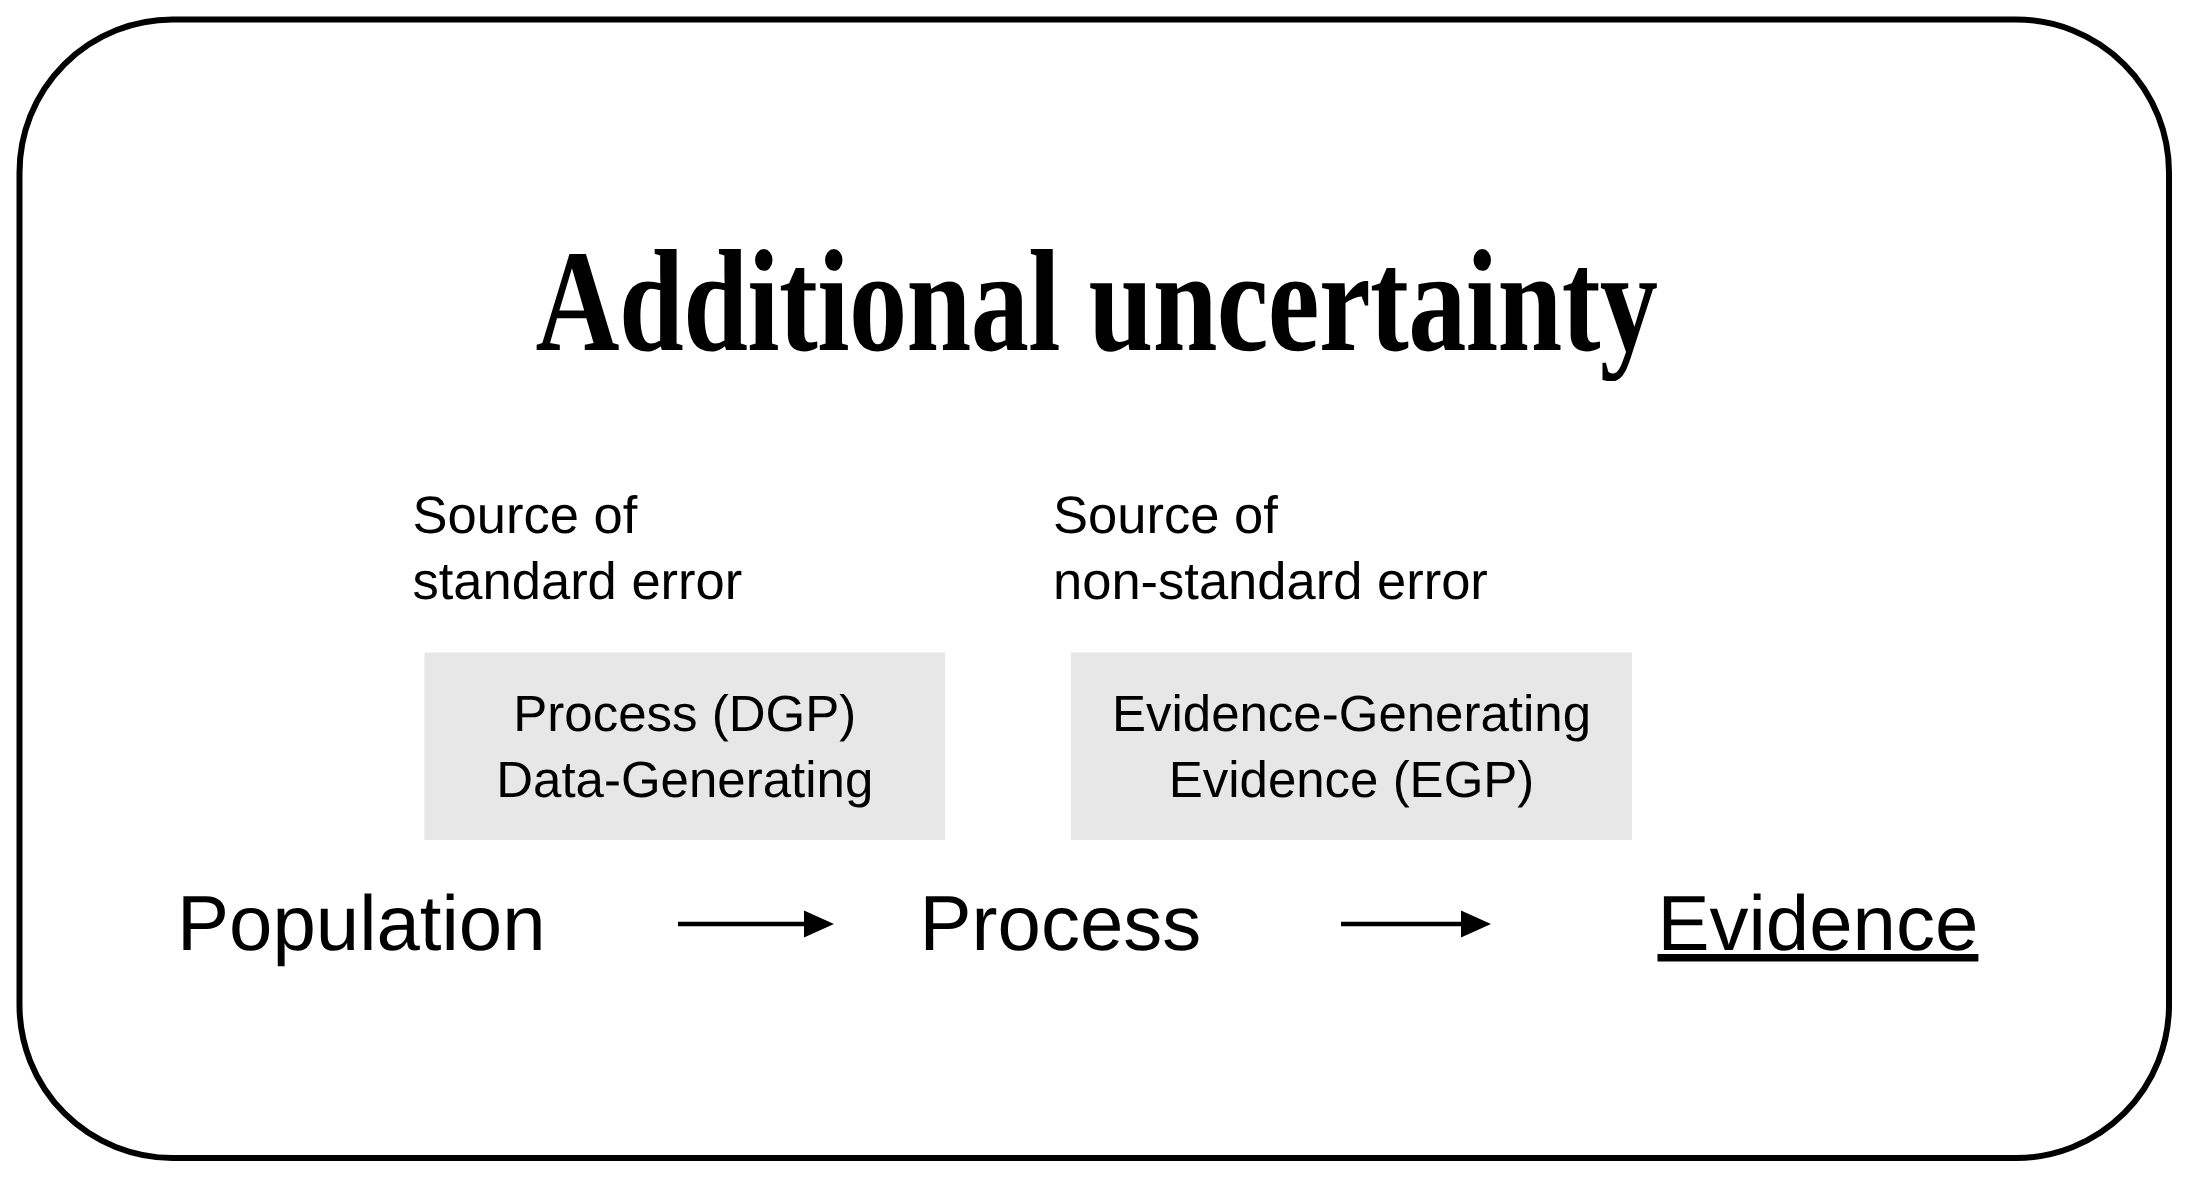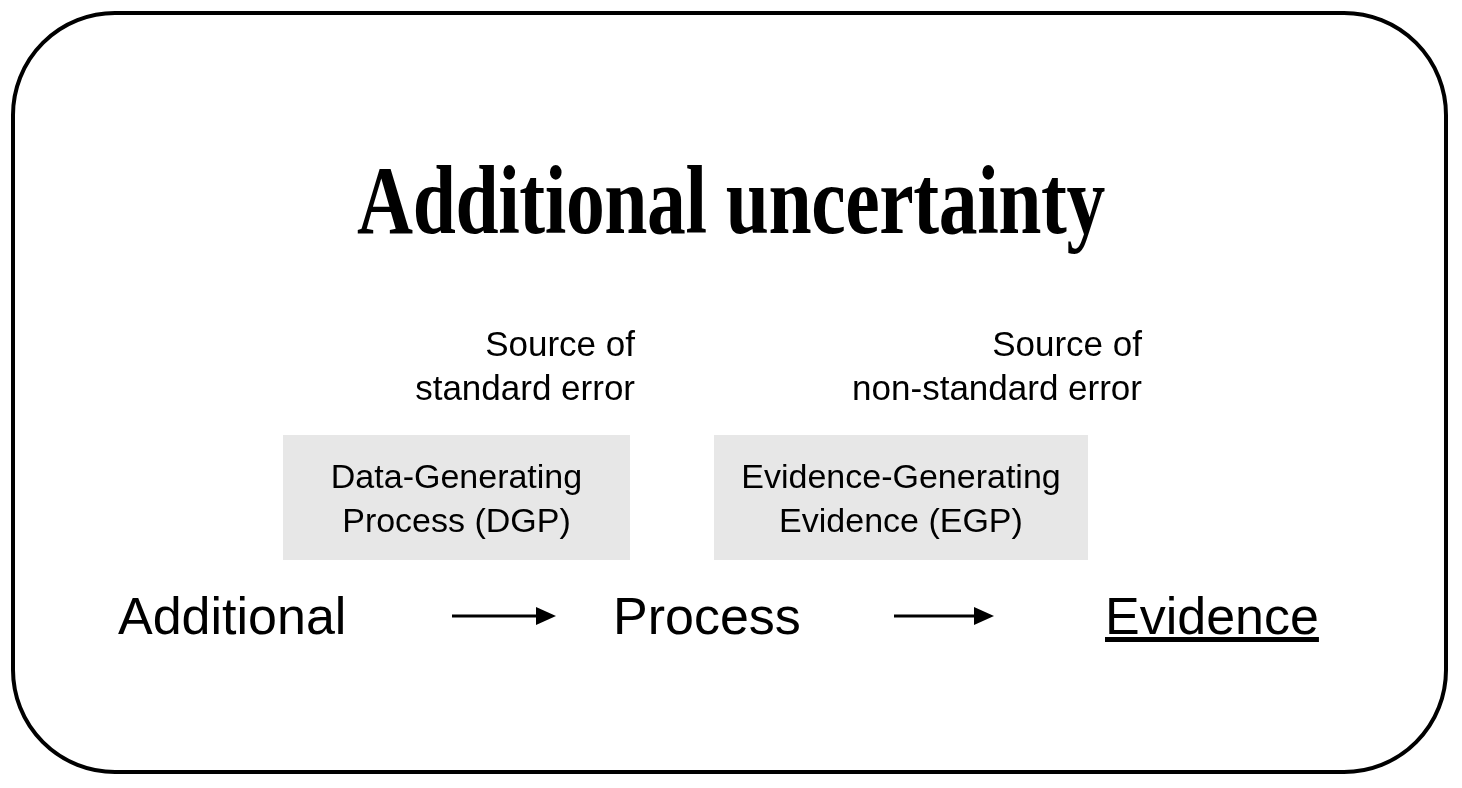--- a/index.html
+++ b/index.html
@@ -40,21 +40,21 @@
     letter-spacing: -0.5px;
     transform: scaleX(0.80);
     transform-origin: 50% 50%;
     white-space: nowrap;
     color: #000000;
   }
 
   
   .source-label {
     position: absolute;
-    text-align: right;
+    text-align: left;
     font-size: 35px;
     line-height: 44px;
     color: #000000;
     white-space: pre-line;
   }
   .source-label.dgp  { left: 275px; top: 322px; width: 360px; }
   .source-label.egp  { left: 702px; top: 322px; width: 440px; }
 
   
   .process-box {
@@ -102,33 +102,33 @@
 <body>
 
 <div class="slide-frame"></div>
 
 <div class="slide-title">Additional uncertainty</div>
 
 <div class="source-label dgp">Source of
 standard error</div>
 
 <div class="process-box dgp">
+  <span>Process (DGP)</span>
   <span>Data-Generating</span>
-  <span>Process (DGP)</span>
 </div>
 
 <div class="source-label egp">Source of
 non-standard error</div>
 
 <div class="process-box egp">
   <span>Evidence-Generating</span>
   <span>Evidence (EGP)</span>
 </div>
 
-<div class="flow-node population">Additional</div>
+<div class="flow-node population">Population</div>
 
 <div class="flow-arrow a1">
   <svg width="104" height="32" viewBox="0 0 104 32" aria-hidden="true">
     <line x1="0" y1="16" x2="86" y2="16" stroke="#000000" stroke-width="3"></line>
     <polygon points="84,7 104,16 84,25" fill="#000000"></polygon>
   </svg>
 </div>
 
 <div class="flow-node sample">Process</div>
 

